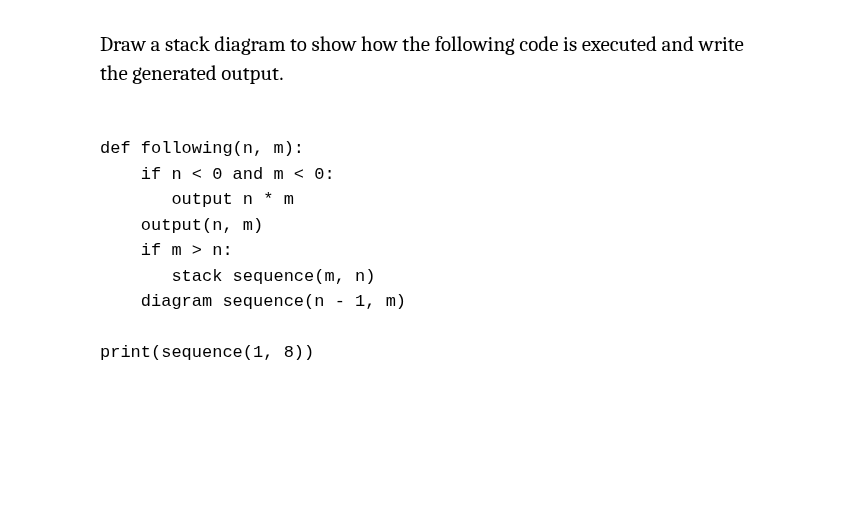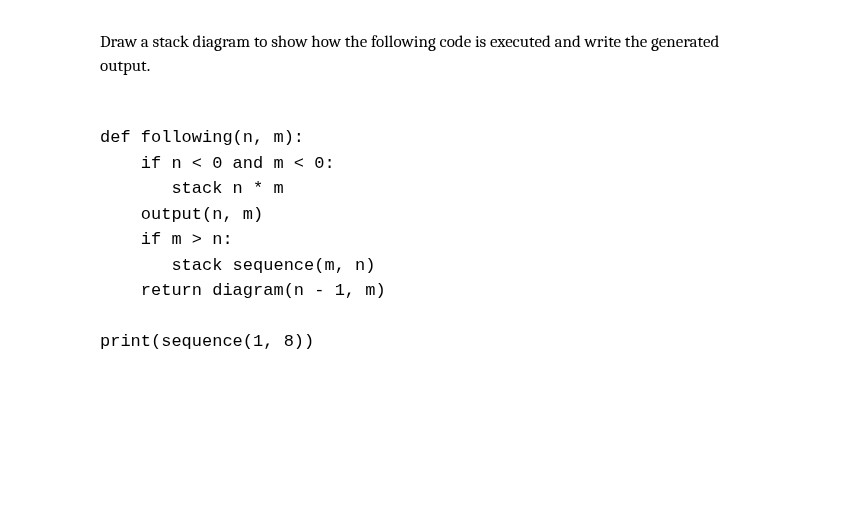--- a/index.html
+++ b/index.html
@@ -8,21 +8,21 @@
       box-sizing: border-box;
     }
     body {
       background: #ffffff;
       width: 864px;
       height: 515px;
       padding: 30px 100px;
       font-family: Georgia, 'Times New Roman', serif;
     }
     .question-text {
-      font-size: 17px;
+      font-size: 21px;
       line-height: 1.4;
       color: #000000;
       margin-bottom: 22px;
       font-family: Cambria, Georgia, 'Times New Roman', serif;
     }
     .code-block {
       font-family: 'Courier New', Courier, monospace;
       font-size: 17px;
       line-height: 1.5;
       color: #000000;
@@ -30,20 +30,20 @@
     }
   </style>
 </head>
 <body>
 
 <div class="question-text">Draw a stack diagram to show how the following code is executed and write the generated output.</div>
 
 <div class="code-block">
 <span>def following(n, m):</span>
 <span>    if n &lt; 0 and m &lt; 0:</span>
-<span>       stack n * m</span>
+<span>       output n * m</span>
 <span>    output(n, m)</span>
 <span>    if m &gt; n:</span>
 <span>       stack sequence(m, n)</span>
-<span>    return diagram(n - 1, m)</span>
+<span>    diagram sequence(n - 1, m)</span>
 <span></span>
 <span>print(sequence(1, 8))</span>
 </div>
 
 </body></html>

